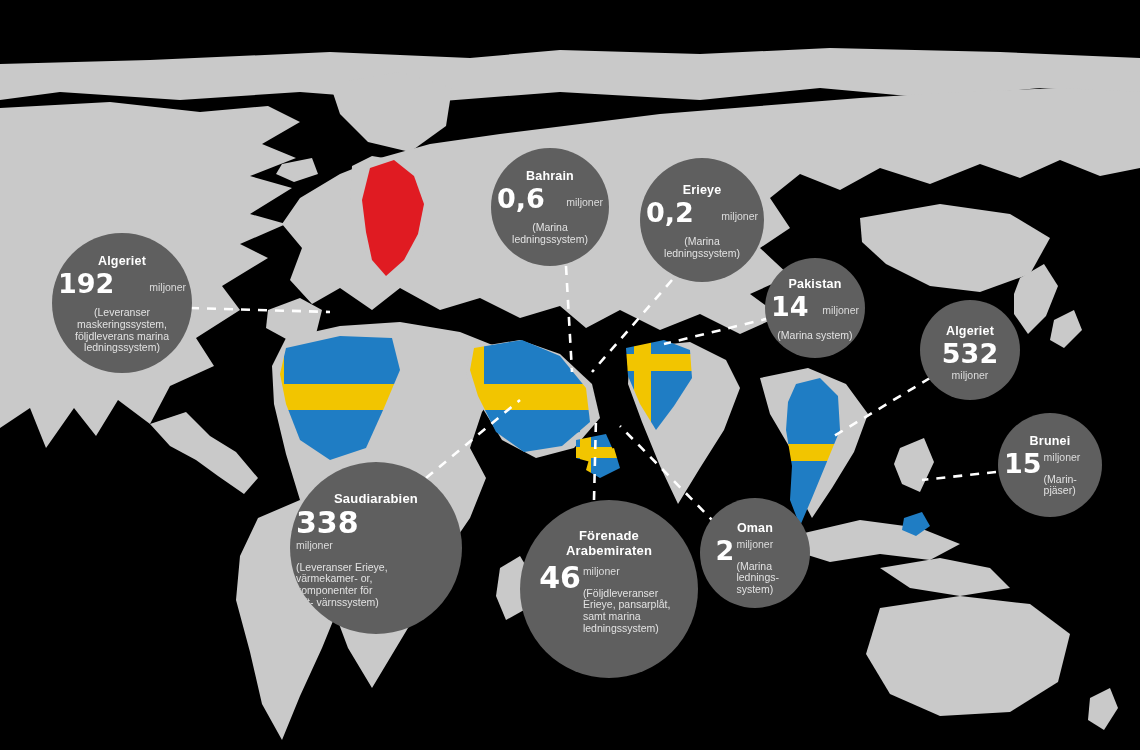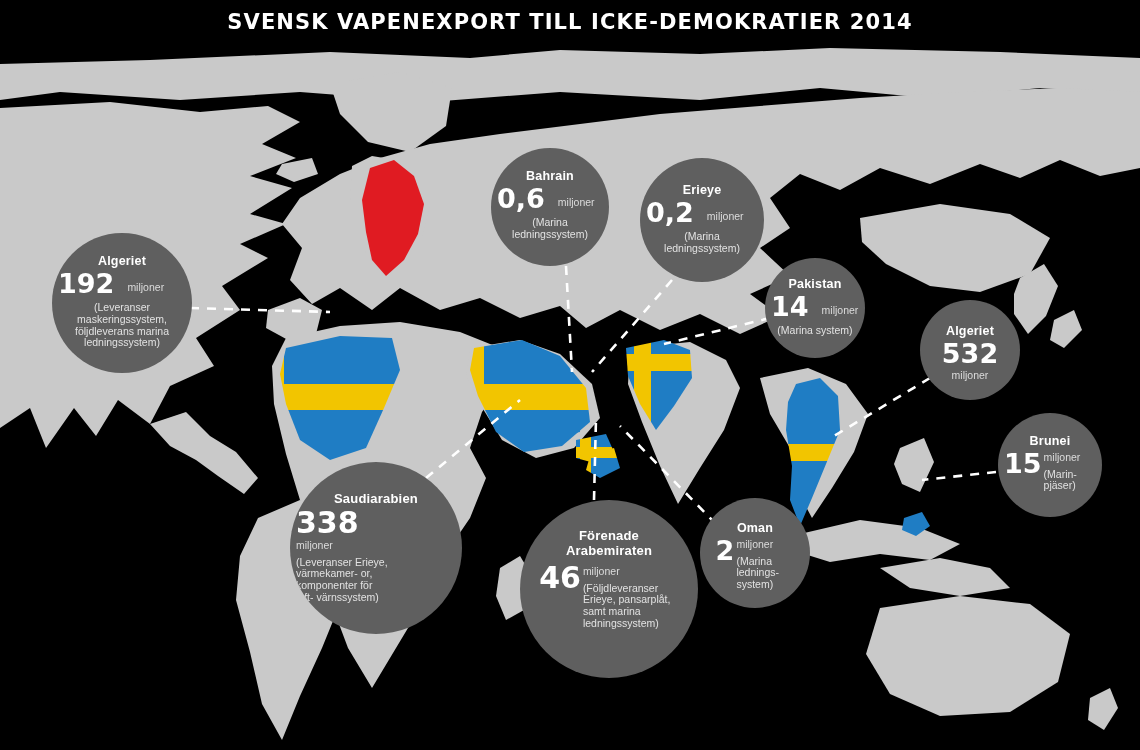--- a/index.html
+++ b/index.html
@@ -77,21 +77,21 @@
     font-size: 12.5px;
     font-weight: bold;
     line-height: 13px;
     color: #fff;
     margin-bottom: 2px;
     letter-spacing: .2px;
   }
   .b-numrow {
     display: flex;
     align-items: baseline;
-    justify-content: flex-start;
+    justify-content: space-between;
     gap: 13px;
   }
   .b-num {
     font-size: 27px;
     font-weight: bold;
     line-height: 27px;
     font-family: "DejaVu Sans", sans-serif;
   }
   .b-unit {
     font-size: 10.5px;
@@ -102,21 +102,21 @@
   }
   .b-unit-block {
     font-size: 10.5px;
     line-height: 11.5px;
     color: #dcdcdc;
   }
   .b-desc {
     font-size: 10.5px;
     line-height: 11.8px;
     color: #e2e2e2;
-    margin-top: 5px;
+    margin-top: 10px;
   }
   .b-side {
     display: flex;
     align-items: flex-start;
     justify-content: center;
     gap: 2px;
   }
   .b-side .right {
     text-align: left;
     padding-top: 2px;
@@ -130,21 +130,20 @@
   #bubble-brunei     { left: 998px; top: 413px; width: 104px; height: 104px; }
   #bubble-saudi      { left: 290px; top: 462px; width: 172px; height: 172px; }
   #bubble-emiraten   { left: 520px; top: 500px; width: 178px; height: 178px; }
   #bubble-oman       { left: 700px; top: 498px; width: 110px; height: 110px; }
 </style>
 </head>
 <body>
 
 <div id="stage">
 
-  <div id="title">SVENSK VAPENEXPORT TILL ICKE-DEMOKRATIER 2014</div>
 
   <div id="mapwrap">
     <svg width="1140" height="702" viewBox="0 0 1140 702" xmlns="http://www.w3.org/2000/svg">
       <defs>
 
         <pattern id="flagA" patternUnits="userSpaceOnUse" x="0" y="0" width="200" height="140">
           <rect x="0" y="0" width="200" height="140" fill="#1f7dc4"></rect>
           <rect x="0" y="56" width="200" height="26" fill="#f2c500"></rect>
           <rect x="58" y="0" width="26" height="140" fill="#f2c500"></rect>
         </pattern>

